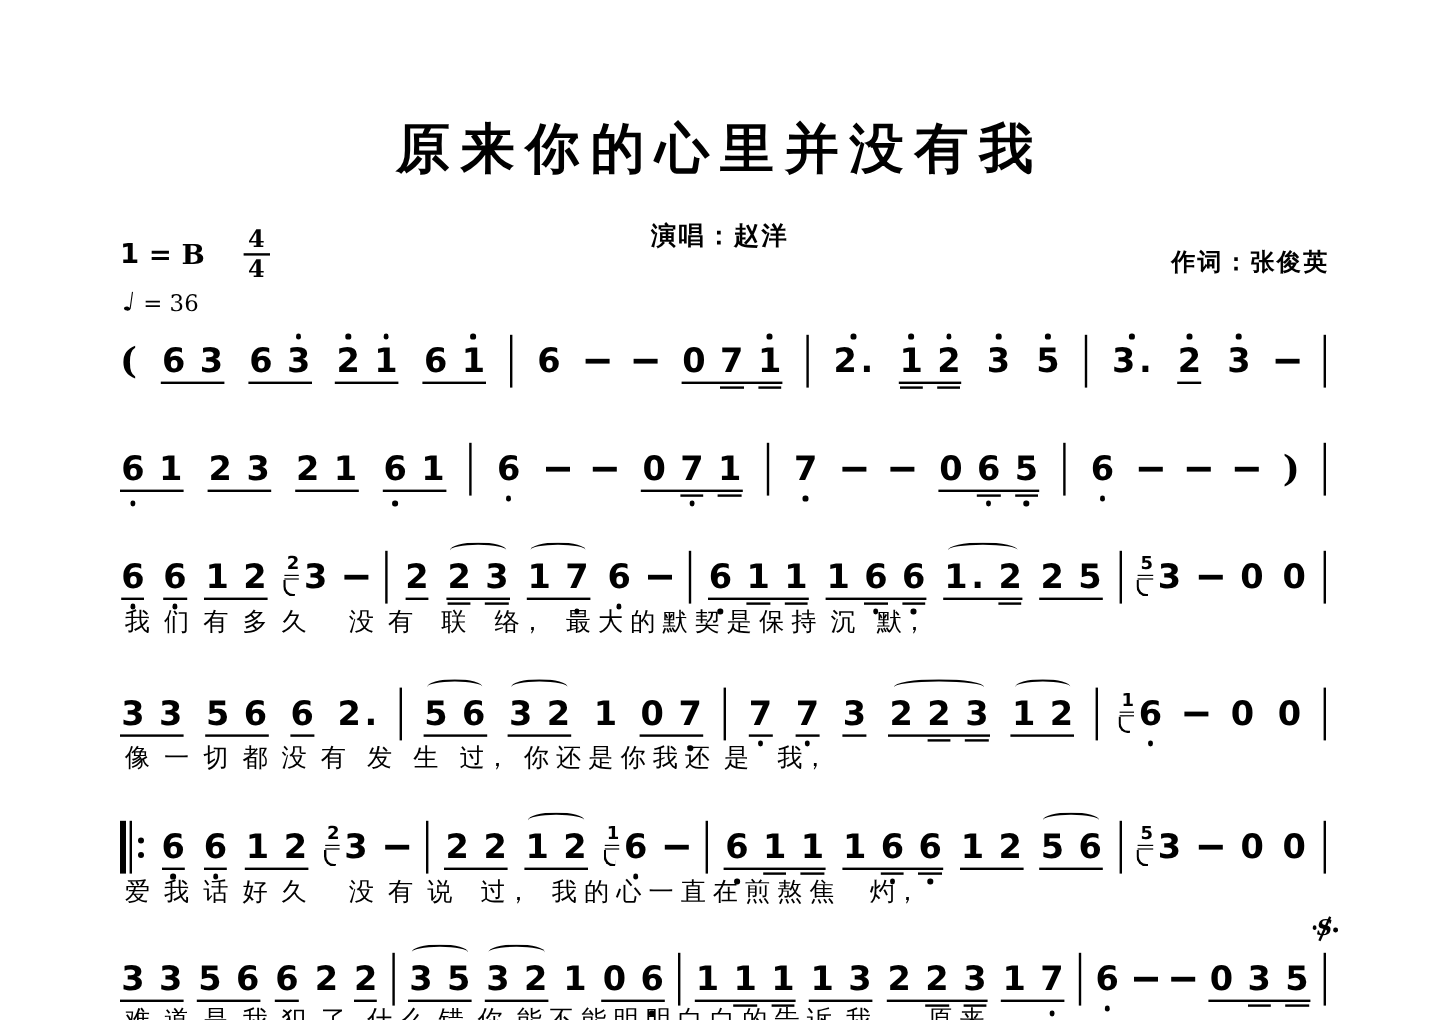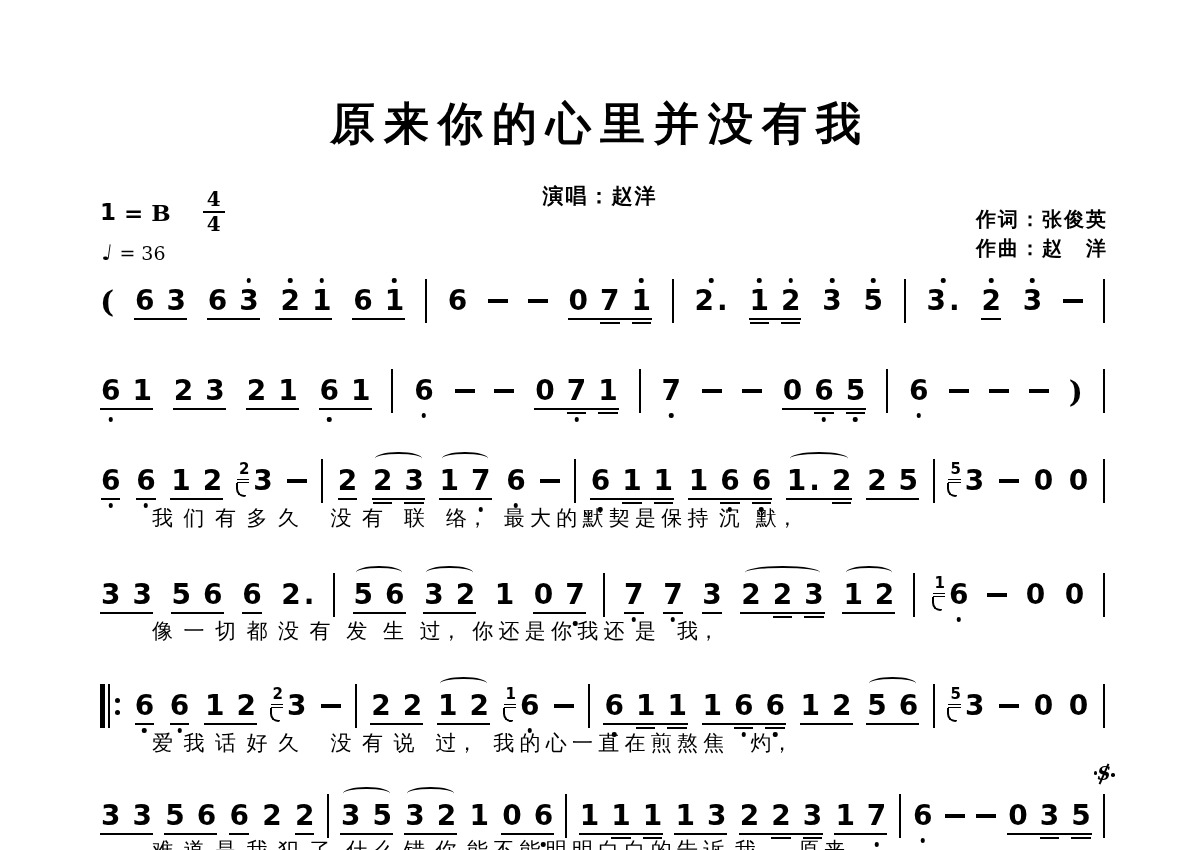--- a/index.html
+++ b/index.html
@@ -41,21 +41,21 @@
   .tempo .qn{font-family:"DejaVu Sans",sans-serif;font-size:22px;transform:rotate(8deg);}
   
   .srow{
     position:absolute;left:100px;right:95px;height:46px;
     display:flex;justify-content:space-between;align-items:center;
   }
   .r1{top:278px;} .r2{top:368px;} .r3{top:458px;}
   .r4{top:572px;} .r5{top:683px;} .r6{top:793px;}
   .lyr{
     position:absolute;left:104px;white-space:pre;
-    font-family:Liberation Serif, serif;font-size:21px;letter-spacing:0;margin-left:48px;
+    font-family:Liberation Sans, sans-serif;font-size:21px;letter-spacing:0;
   }
   .ly1{top:504px;} .ly2{top:617px;} .ly3{top:729px;} .ly4{top:836px;}
   
   .note{position:relative;display:inline-block;line-height:1;
         font-weight:bold;font-size:28px;padding:0 1px;}
   .note .na{font-size:28px;font-weight:bold;margin-left:3px;}
   .nline{position:absolute;left:1px;right:1px;height:2.2px;background:#000;
          top:calc(100% + 3px);}
   .beam .nline{top:calc(100% + 7px);}
   .dot{position:absolute;left:50%;transform:translateX(-50%);
@@ -98,21 +98,20 @@
   .segno .sd2{right:-3px;top:10px;}
 </style>
 </head>
 <body>
 
 <div class="title">原来你的心里并没有我</div>
 <div class="singer">演唱：赵洋</div>
 
 <div class="credits">
   <div>作词：张俊英</div>
-  <div>作曲：赵　洋</div>
 </div>
 
 <div class="keysig">
   <span class="one">1</span>
   <span class="eq">=</span>
   <span>B</span>
   <span class="ts">
     <span class="num">4</span>
     <span class="den">4</span>
   </span>

